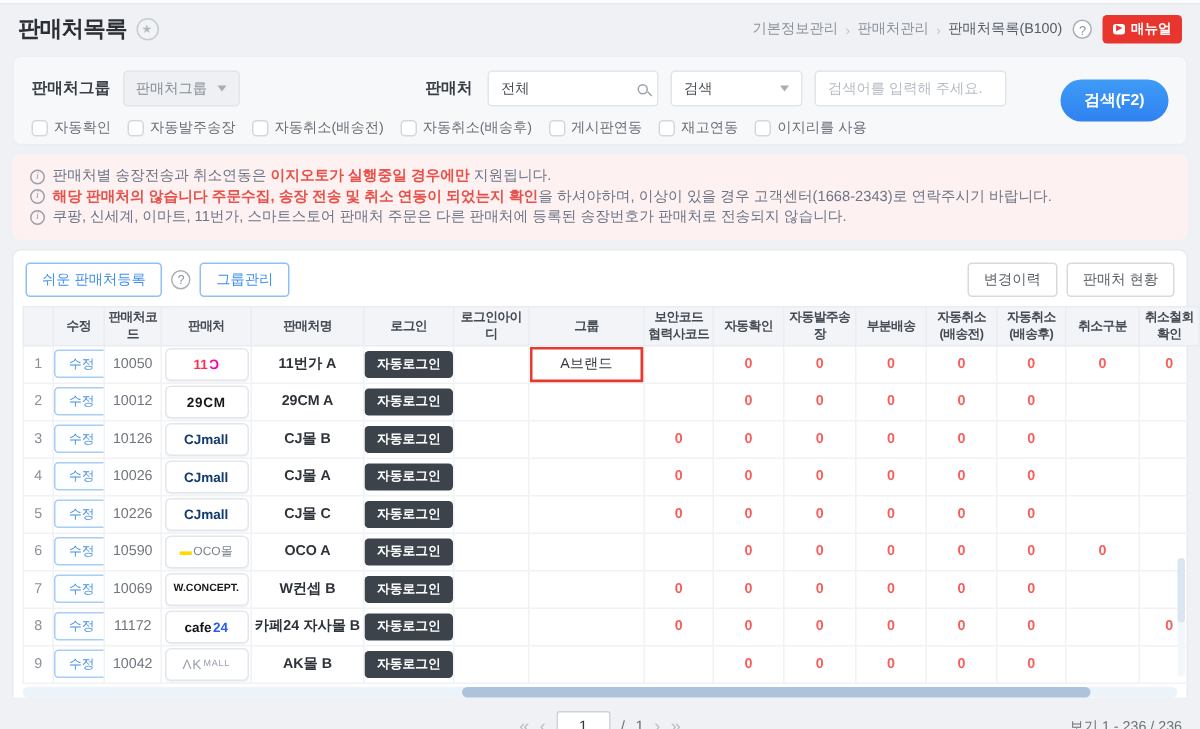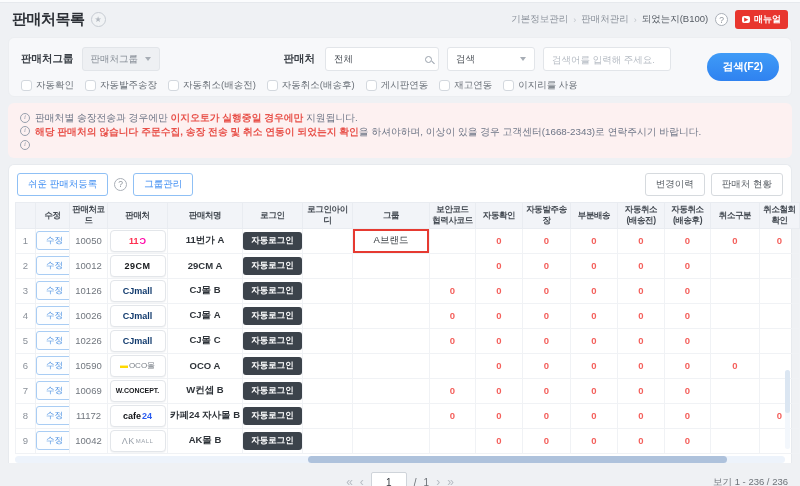--- a/index.html
+++ b/index.html
@@ -100,21 +100,21 @@
 
 <div class="page-header">
   <span class="page-title">판매처목록</span>
   <span class="fav-circle">★</span>
   <div class="header-right">
     <nav class="breadcrumb">
         <span class="crumb">기본정보관리</span>
         <span class="sep">›</span>
         <span class="crumb">판매처관리</span>
         <span class="sep">›</span>
-        <span class="crumb last">되었는지(B100)</span>
+        <span class="crumb last">판매처목록(B100)</span>
       </nav>
     <span class="help-circle">?</span>
     <button class="manual-btn">
         <span class="yt-ic">▶</span>
         <span>매뉴얼</span>
       </button>
   </div>
 </div>
 
 <div class="filter-card">
@@ -164,28 +164,29 @@
         <span class="cb"></span>
         <span class="cb-label">이지리를 사용</span>
       </label>
     </div>
   <button class="search-btn">검색(F2)</button>
 </div>
 
 <div class="notice-card">
     <div class="notice-line">
       <span class="info-ic">i</span>
-      <span class="notice-text"><span>판매처별 송장전송과 경우에만 </span><b class="em-red">이지오토가 실행중일 경우에만</b><span> 지원됩니다.</span></span>
+      <span class="notice-text"><span>판매처별 송장전송과 취소연동은 </span><b class="em-red">이지오토가 실행중일 경우에만</b><span> 지원됩니다.</span></span>
     </div>
     <div class="notice-line">
       <span class="info-ic">i</span>
       <span class="notice-text"><b class="em-red">해당 판매처의 않습니다 주문수집, 송장 전송 및 취소 연동이 되었는지 확인</b><span>을 하셔야하며, 이상이 있을 경우 고객센터(1668-2343)로 연락주시기 바랍니다.</span></span>
     </div>
     <div class="notice-line">
       <span class="info-ic">i</span>
+      <span class="notice-text"><span>쿠팡, 신세계, 이마트, 11번가, 스마트스토어 판매처 주문은 다른 판매처에 등록된 송장번호가 판매처로 전송되지 않습니다.</span></span>
     </div>
   </div>
 
 <div class="main-card">
   <div class="toolbar">
     <div class="toolbar-left">
         <button class="btn blue">쉬운 판매처등록</button>
         <span class="help-circle">?</span>
         <button class="btn blue">그룹관리</button>
       </div>

